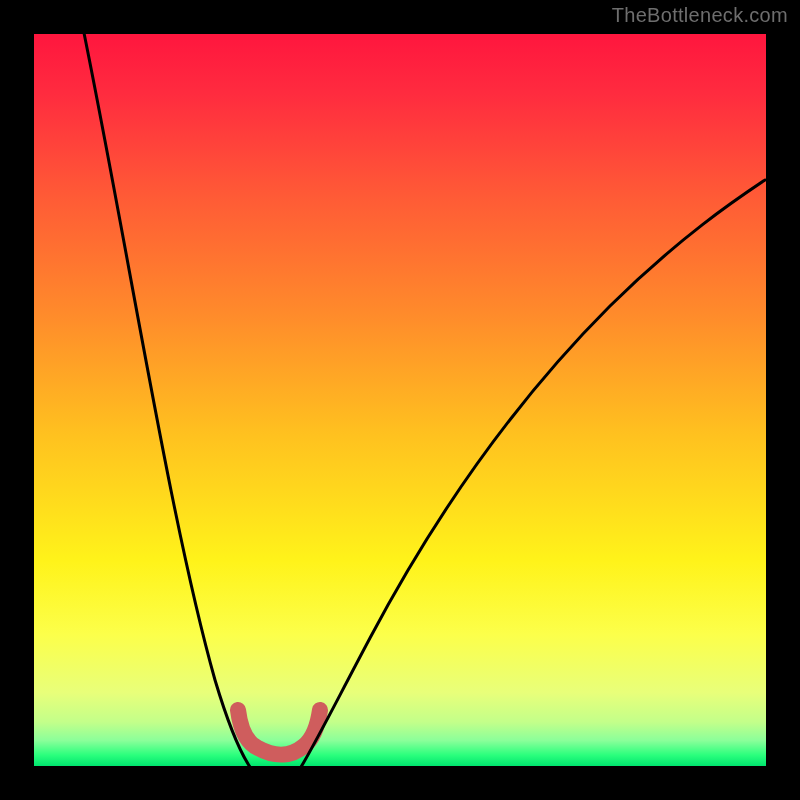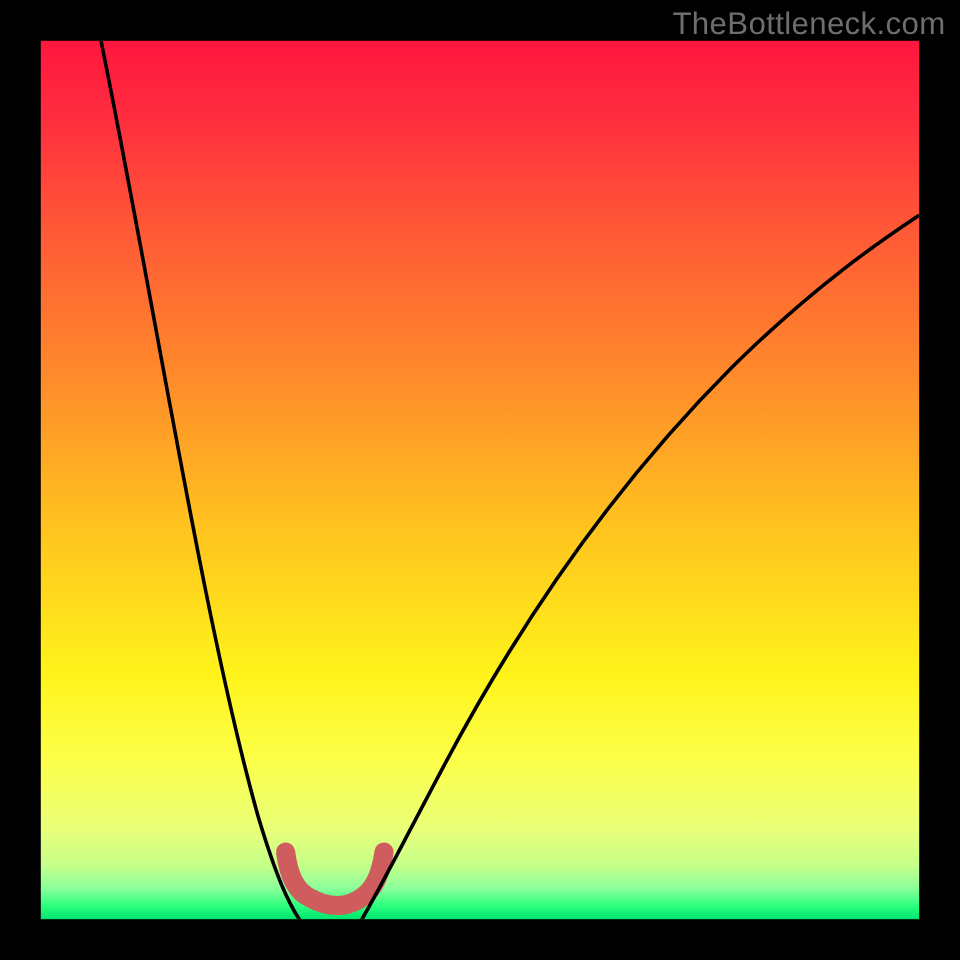--- a/index.html
+++ b/index.html
@@ -14,21 +14,21 @@
     position: relative;
     width: 800px;
     height: 800px;
     background: #000000;
   }
   .watermark {
     position: absolute;
     top: 4px;
     right: 12px;
     font-family: Arial, Helvetica, sans-serif;
-    font-size: 26px;
+    font-size: 20px;
     color: #6e6e6e;
     font-weight: 400;
     letter-spacing: 0.3px;
     z-index: 10;
   }
   svg.plot {
     position: absolute;
     left: 0;
     top: 0;
   }

